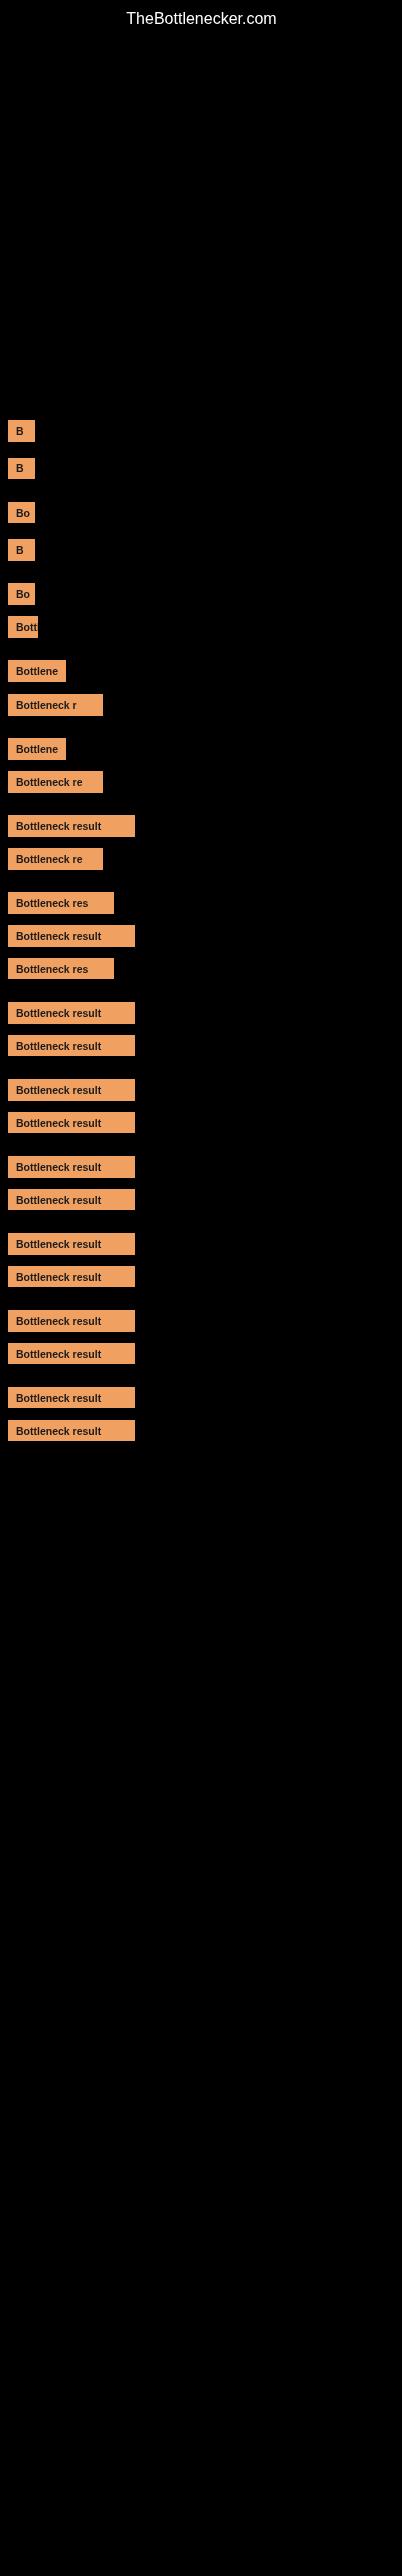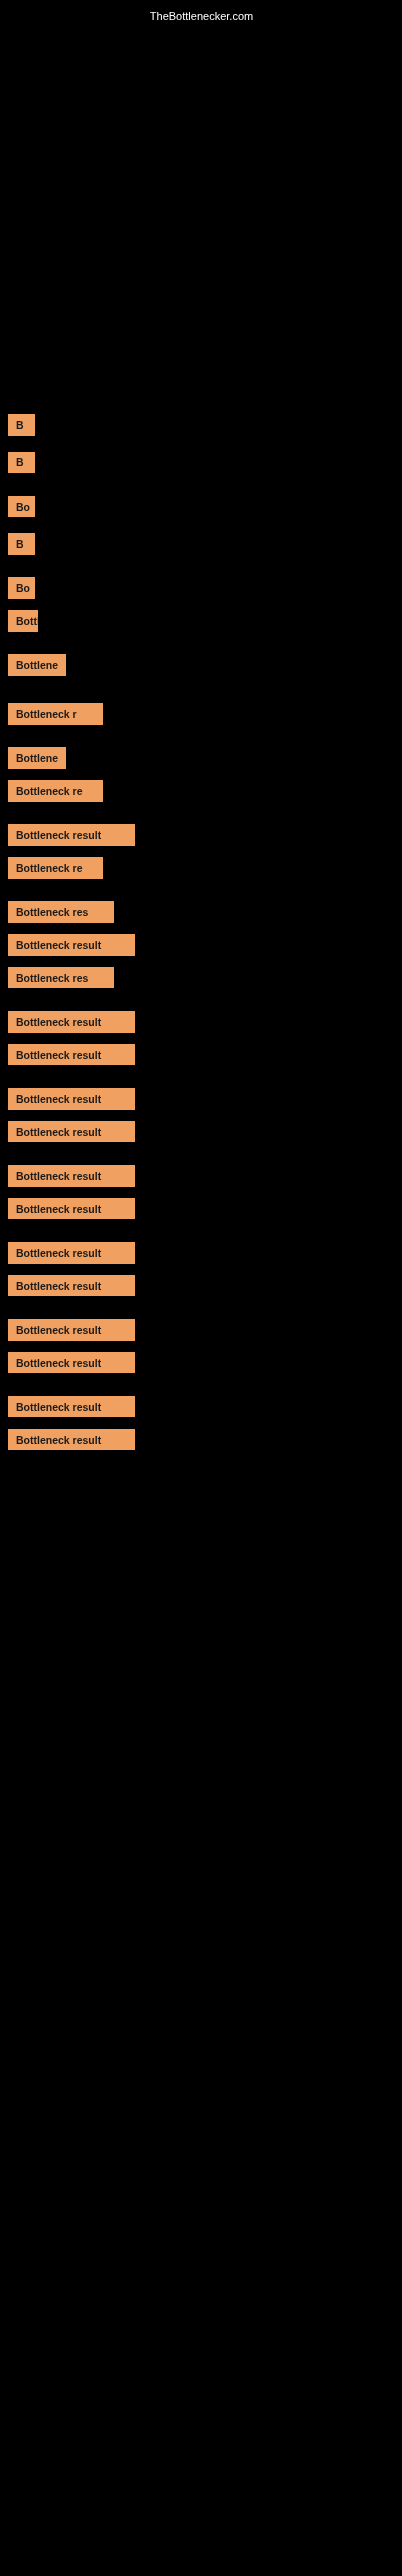--- a/index.html
+++ b/index.html
@@ -12,21 +12,21 @@
       background-color: #000000;
       width: 403px;
       min-height: 2576px;
       font-family: Arial, sans-serif;
       position: relative;
       overflow-x: hidden;
     }
 
     .site-title {
       color: #ffffff;
-      font-size: 11px;
+      font-size: 16px;
       text-align: center;
       padding: 9.7px 0 6.4px 0;
       font-weight: normal;
     }
 
     .main-content {
       padding: 0 8px;
     }
   </style>
 </head>
@@ -87,21 +87,21 @@
     </div>
 
     <div style="margin-top: 11.3px; margin-bottom: 6.4px; display: flex; align-items: center;">
       <div style="background-color: #f0a060; color: #1a1a1a; font-size: 10.5px; font-weight: 600; 
                   padding: 4.8px 8px; display: inline-block; width: 58px; overflow: hidden; 
                   white-space: nowrap; font-family: Arial, sans-serif;">
         Bottlene
       </div>
     </div>
 
-    <div style="margin-top: 27px; margin-bottom: 22.5px; display: flex; align-items: center;">
+    <div style="margin-top: 12px; margin-bottom: 22.5px; display: flex; align-items: center;">
       <div style="background-color: #f0a060; color: #1a1a1a; font-size: 10.5px; font-weight: 600; 
                   padding: 4.8px 8px; display: inline-block; width: 95px; overflow: hidden; 
                   white-space: nowrap; font-family: Arial, sans-serif;">
         Bottleneck r
       </div>
     </div>
 
     <div style="margin-top: 11.3px; margin-bottom: 6.4px; display: flex; align-items: center;">
       <div style="background-color: #f0a060; color: #1a1a1a; font-size: 10.5px; font-weight: 600; 
                   padding: 4.8px 8px; display: inline-block; width: 58px; overflow: hidden; 

